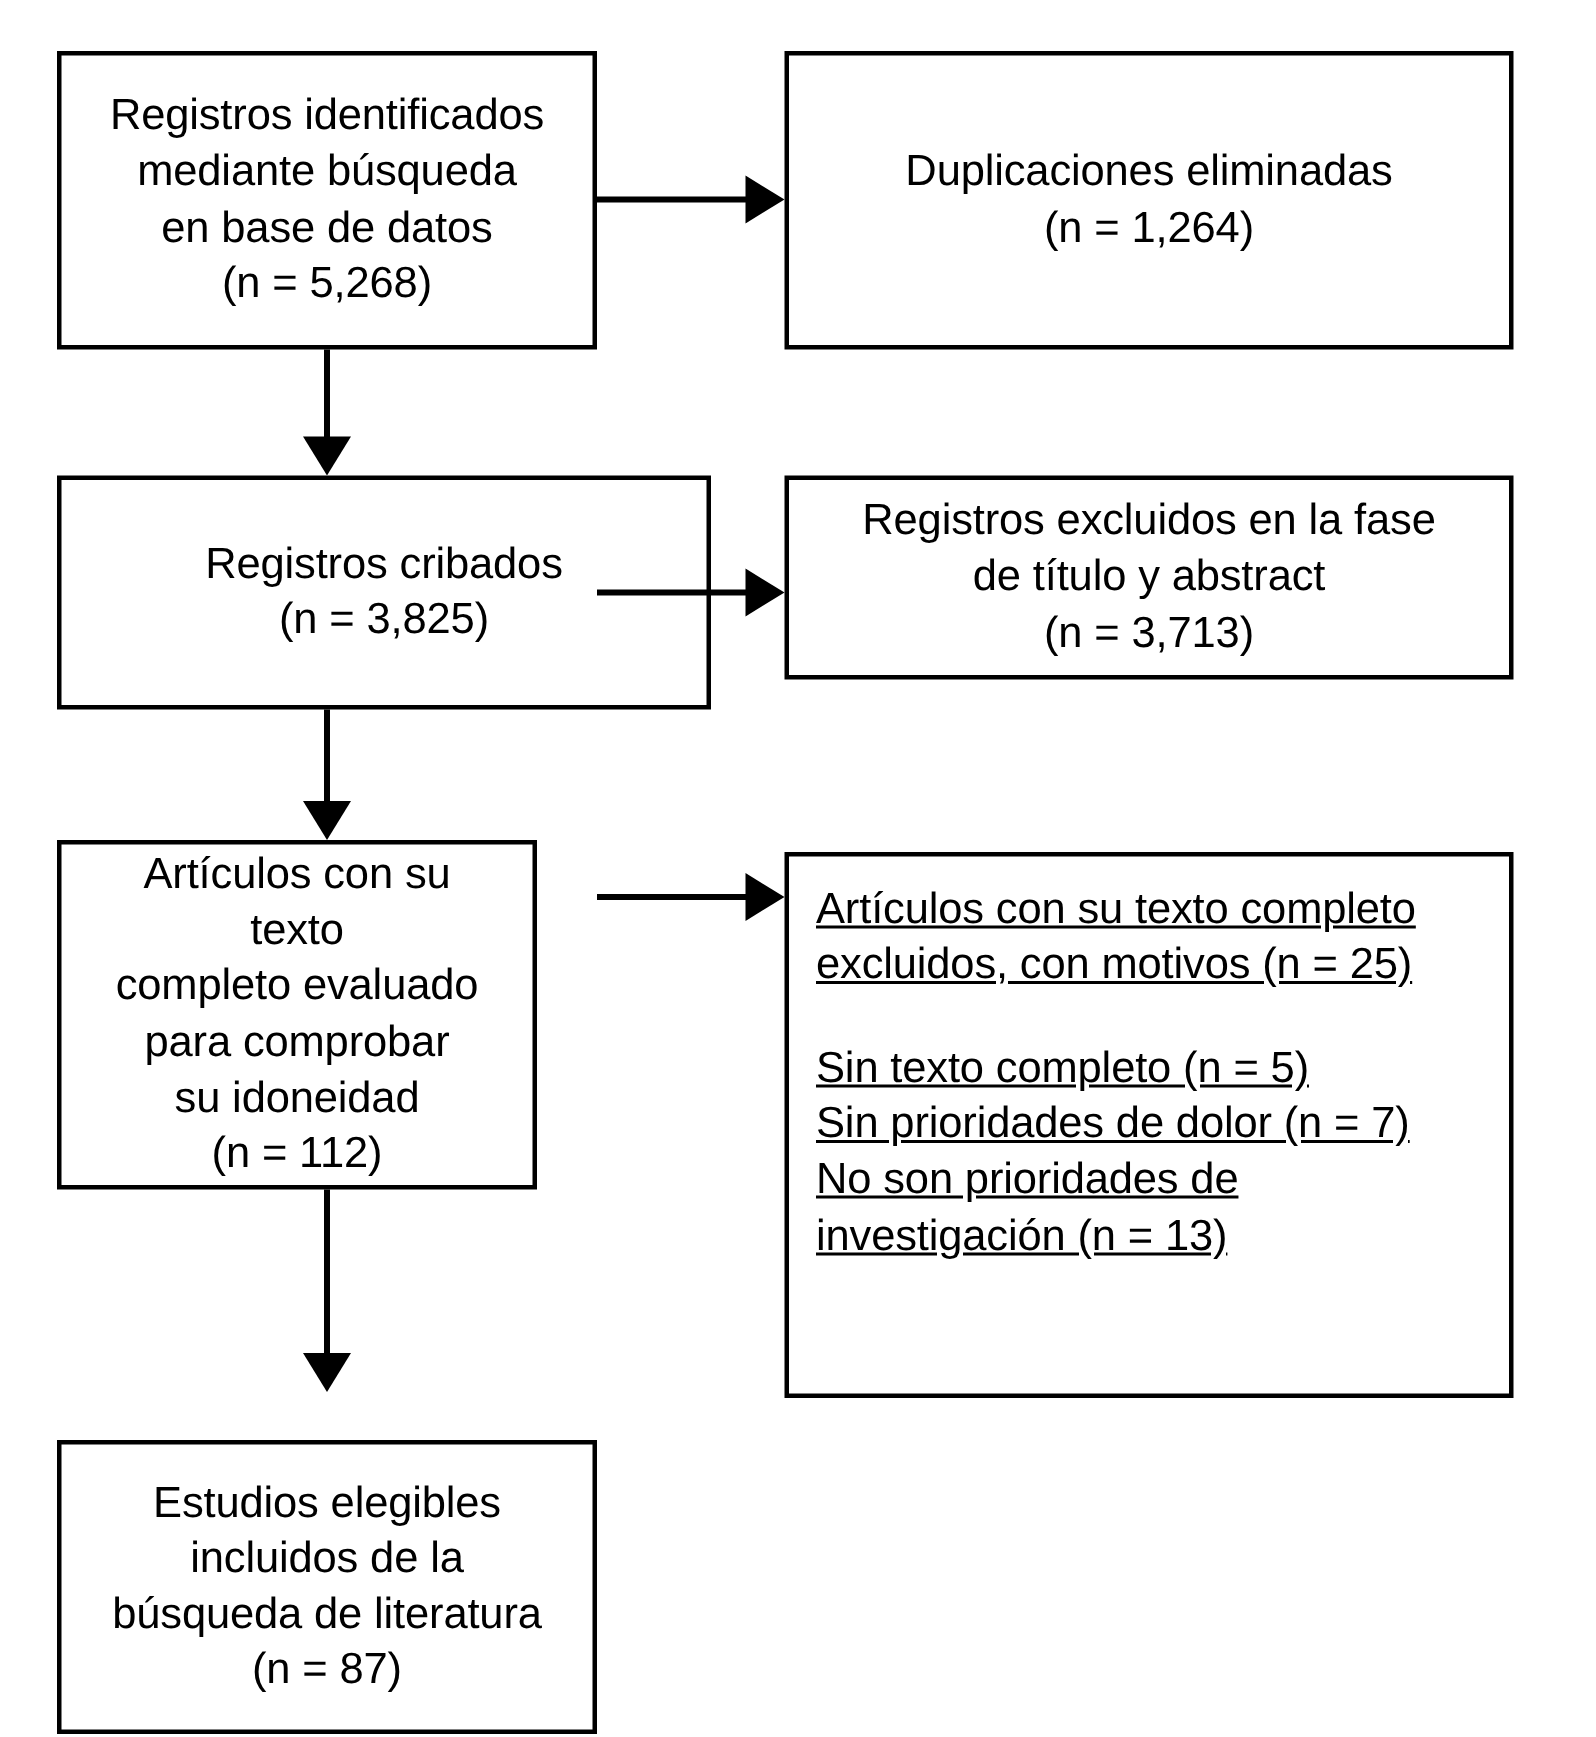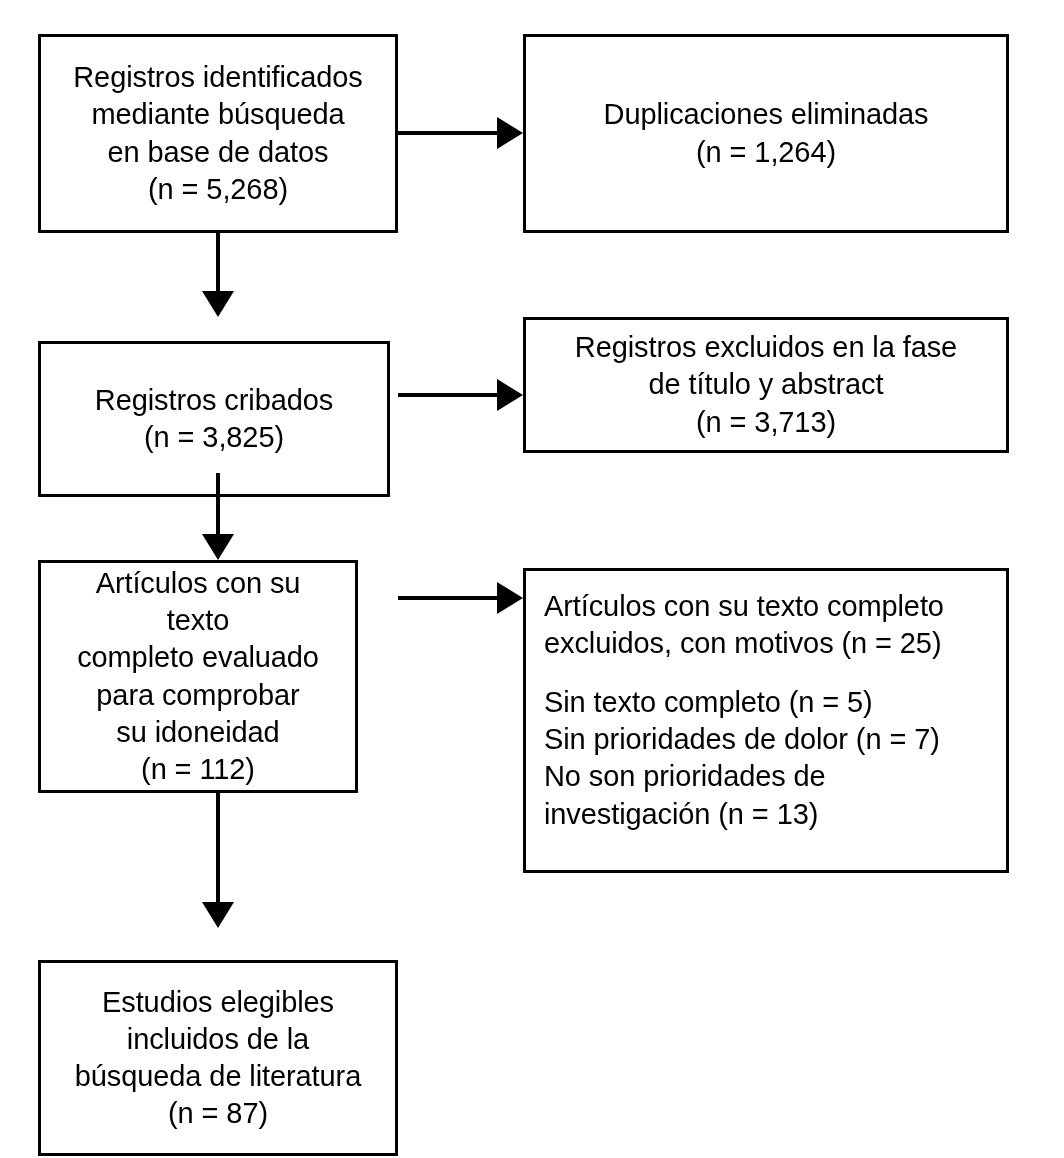--- a/index.html
+++ b/index.html
@@ -37,21 +37,21 @@
     padding: 0 22px;
   }
   .node.left-align {
     justify-content: flex-start;
   }
   .node.left-align .txt {
     text-align: left;
     padding: 0 0 0 18px;
   }
   .node.left-align .txt.block-gap {
-    margin-top: 22px;
+    margin-top: 32px;
   }
   .node.left-align .txt.first {
     margin-top: 17px;
   }
 
   
   .conn {
     position: absolute;
   }
   .conn .line-v {
@@ -101,21 +101,21 @@
   <div class="conn">
     <div class="line-h" style="left:398px; top:131px; width:104px;"></div>
     <div class="arrow-right" style="left:497px; top:117px;"></div>
   </div>
 
   <div class="conn">
     <div class="line-v" style="left:216px; top:233px; height:62px;"></div>
     <div class="arrow-down" style="left:202px; top:291px;"></div>
   </div>
 
-  <div class="node center" style="left:38px; top:317px; width:352px; height:156px;margin-top:24px;">
+  <div class="node center" style="left:38px; top:317px; width:436px; height:156px;">
     <div class="txt">Registros cribados
 (n = 3,825)</div>
   </div>
 
   <div class="node center" style="left:523px; top:317px; width:486px; height:136px;">
     <div class="txt">Registros excluidos en la fase
 de título y abstract
 (n = 3,713)</div>
   </div>
 
@@ -130,21 +130,21 @@
   </div>
 
   <div class="node center" style="left:38px; top:560px; width:320px; height:233px;">
     <div class="txt">Artículos con su texto
 completo evaluado
 para comprobar
 su idoneidad
 (n = 112)</div>
   </div>
 
-  <div class="node left-align" style="left:523px; top:568px; width:486px; height:305px;">
+  <div class="node left-align" style="left:523px; top:568px; width:486px; height:364px;text-decoration:underline;">
     <div class="txt first">Artículos con su texto completo
 excluidos, con motivos (n = 25)</div>
     <div class="txt block-gap">Sin texto completo (n = 5)</div>
     <div class="txt">Sin prioridades de dolor (n = 7)</div>
     <div class="txt">No son prioridades de
 investigación (n = 13)</div>
   </div>
 
   <div class="conn">
     <div class="line-h" style="left:398px; top:596px; width:104px;"></div>

